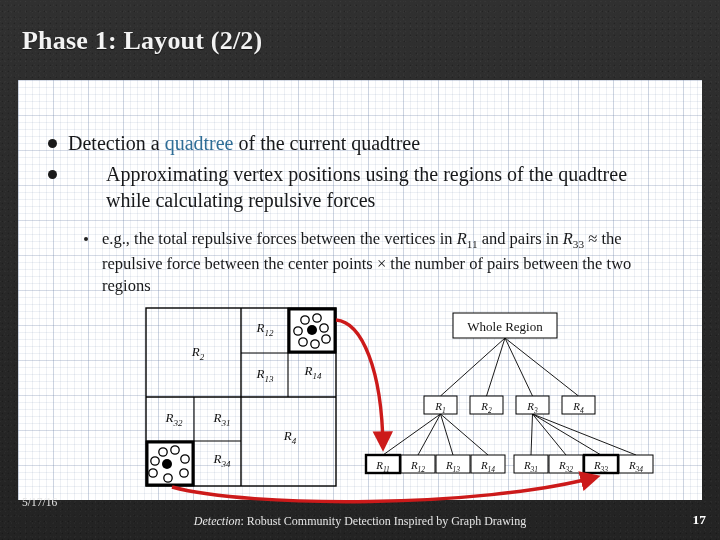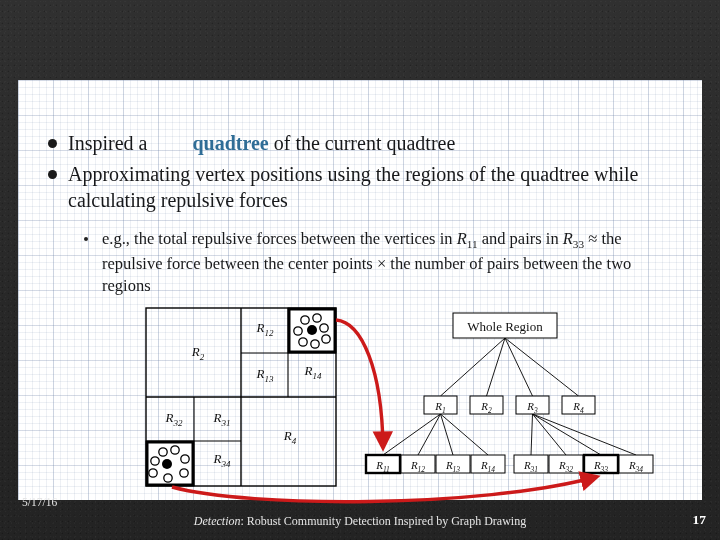--- a/index.html
+++ b/index.html
@@ -73,25 +73,24 @@
     margin-top: 8px;
     margin-right: 11px;
   }
   .bullet-text {
     color: #17181a;
     font-size: 20px;
     line-height: 1.28;
   }
   .accent {
     color: #2f6d96;
-    font-weight: bold;
-    margin-left: 40px;
+    font-weight: normal;
   }
   #bullet-1 { left: 48px; top: 131px; width: 610px; }
-  #bullet-2 { left: 48px; top: 162px; width: 615px; }
+  #bullet-2 { left: 48px; top: 162px; width: 615px; gap: 38px; }
 
   #sub-bullet-row {
     position: absolute;
     left: 84px;
     top: 228px;
     width: 578px;
     display: flex;
     align-items: flex-start;
   }
   .sub-dot {
@@ -149,26 +148,27 @@
     color: #ffffff;
     font-size: 13.5px;
     font-weight: bold;
   }
 </style>
 </head>
 <body>
 
 <div id="slide">
 
+  <div id="slide-title">Phase 1: Layout (2/2)</div>
 
   <div id="content-panel"></div>
 
   <div class="bullet-row" id="bullet-1">
     <div class="bullet-dot"></div>
-    <div class="bullet-text"><span>Inspired a </span><span class="accent">quadtree</span><span> of the current quadtree</span></div>
+    <div class="bullet-text"><span>Detection a </span><span class="accent">quadtree</span><span> of the current quadtree</span></div>
   </div>
 
   <div class="bullet-row" id="bullet-2">
     <div class="bullet-dot"></div>
     <div class="bullet-text">Approximating vertex positions using the regions of the quadtree while calculating repulsive forces</div>
   </div>
 
   <div id="sub-bullet-row">
     <div class="sub-dot"></div>
     <div class="sub-text"><span>e.g., the total repulsive forces between the vertices in </span><i>R</i><sub>11</sub> <span>and pairs in </span><i>R</i><sub>33</sub><span> ≈ the repulsive force between the center</span> <span>points × the number of pairs between the two regions</span></div>

